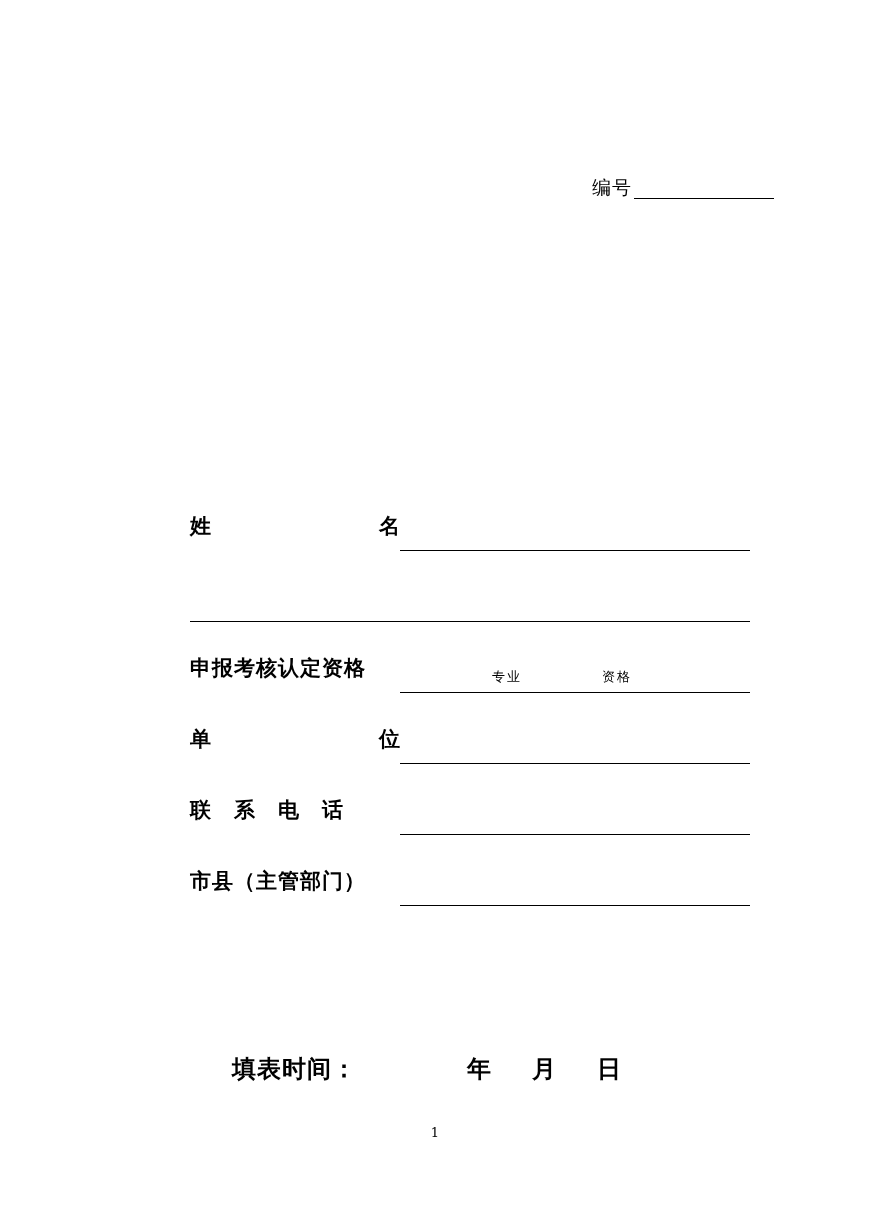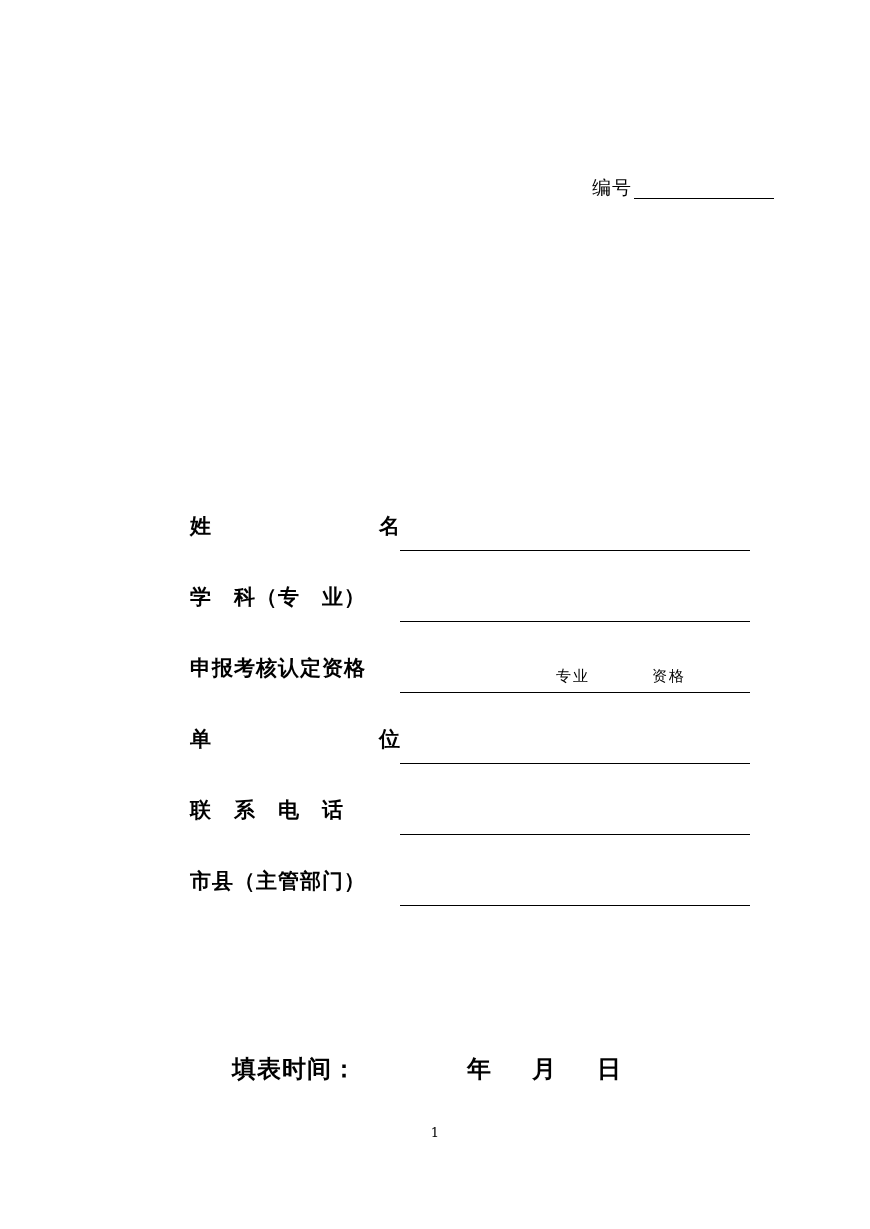--- a/index.html
+++ b/index.html
@@ -93,31 +93,30 @@
     flex: 1;
     border-bottom: 1.8px solid #000;
     height: 44px;
     position: relative;
   }
   .inline-hint {
     position: absolute;
     bottom: 6px;
     left: 0;
     width: 100%;
-    font-size: 15px;
+    font-size: 13px;
     font-weight: normal;
     letter-spacing: 2px;
     display: flex;
-    justify-content: center;
   }
   .inline-hint .h1 {
     margin-left: 92px;
   }
   .inline-hint .h2 {
-    margin-left: 62px;
+    margin-left: 80px;
   }
 
   
   .date-row {
     position: absolute;
     top: 1053px;
     left: 232px;
     font-size: 24px;
     font-weight: bold;
     letter-spacing: 1px;
@@ -157,21 +156,20 @@
 
     <div class="field-row">
       <div class="field-label">
         <span>姓</span>
         <span>名</span>
       </div>
       <div class="field-line"></div>
     </div>
 
     <div class="field-row">
-      <div class="field-label tight">学　科（专　业）</div>
       <div class="field-line"></div>
     </div>
 
     <div class="field-row">
       <div class="field-label tight">申报考核认定资格</div>
       <div class="field-line">
         <div class="inline-hint">
           <span class="h1">专业</span>
           <span class="h2">资格</span>
         </div>

